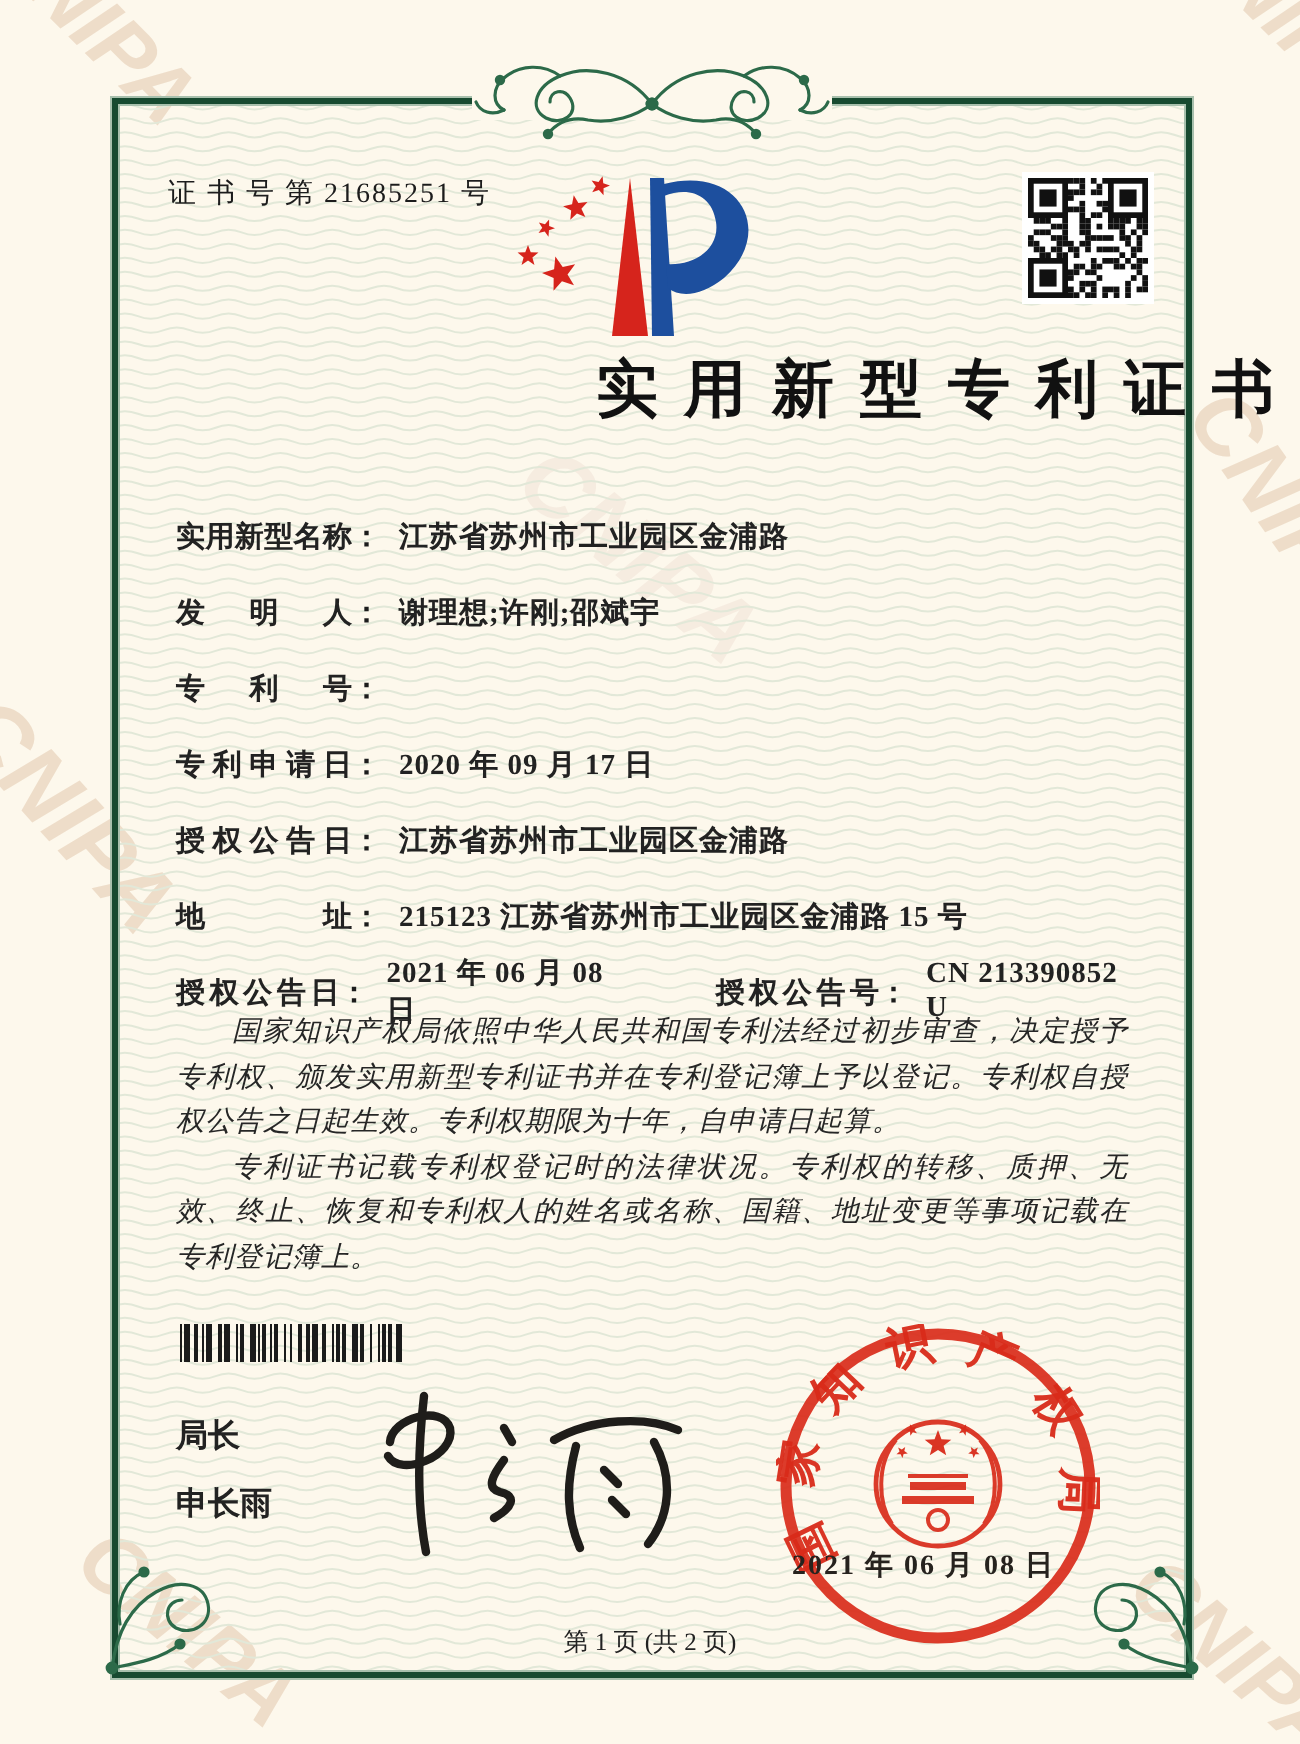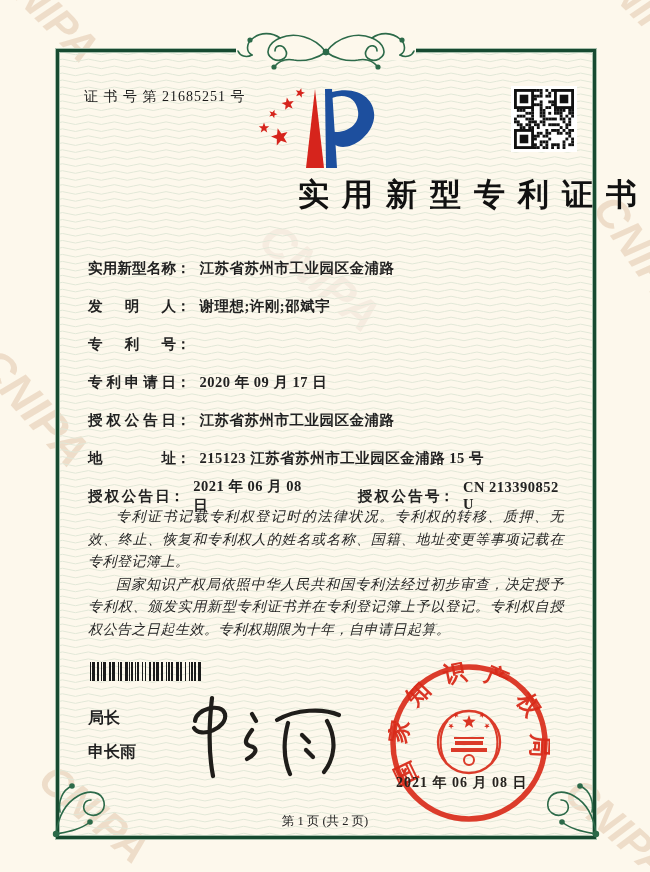--- a/index.html
+++ b/index.html
@@ -466,22 +466,22 @@
         </div>
       <div class="fgroup second">
           <span class="flabel">授权公告号</span>
           <span class="fcolon">：</span>
           <span class="fvalue">CN 213390852 U</span>
         </div>
     </div>
   </div>
 
   <div class="paras">
+    <p>国家知识产权局依照中华人民共和国专利法经过初步审查，决定授予专利权、颁发实用新型专利证书并在专利登记簿上予以登记。专利权自授权公告之日起生效。专利权期限为十年，自申请日起算。</p>
     <p>专利证书记载专利权登记时的法律状况。专利权的转移、质押、无效、终止、恢复和专利权人的姓名或名称、国籍、地址变更等事项记载在专利登记簿上。</p>
-    <p>国家知识产权局依照中华人民共和国专利法经过初步审查，决定授予专利权、颁发实用新型专利证书并在专利登记簿上予以登记。专利权自授权公告之日起生效。专利权期限为十年，自申请日起算。</p>
   </div>
 
   <div class="barcode" id="barcode">
       <div class="bar" style="width: 1px; background: rgb(27, 27, 27);"></div>
       <div class="bar" style="width: 1px; background: transparent;"></div>
       <div class="bar" style="width: 3px; background: rgb(27, 27, 27);"></div>
       <div class="bar" style="width: 2px; background: transparent;"></div>
       <div class="bar" style="width: 2px; background: rgb(27, 27, 27);"></div>
       <div class="bar" style="width: 2px; background: transparent;"></div>
       <div class="bar" style="width: 1px; background: rgb(27, 27, 27);"></div>

